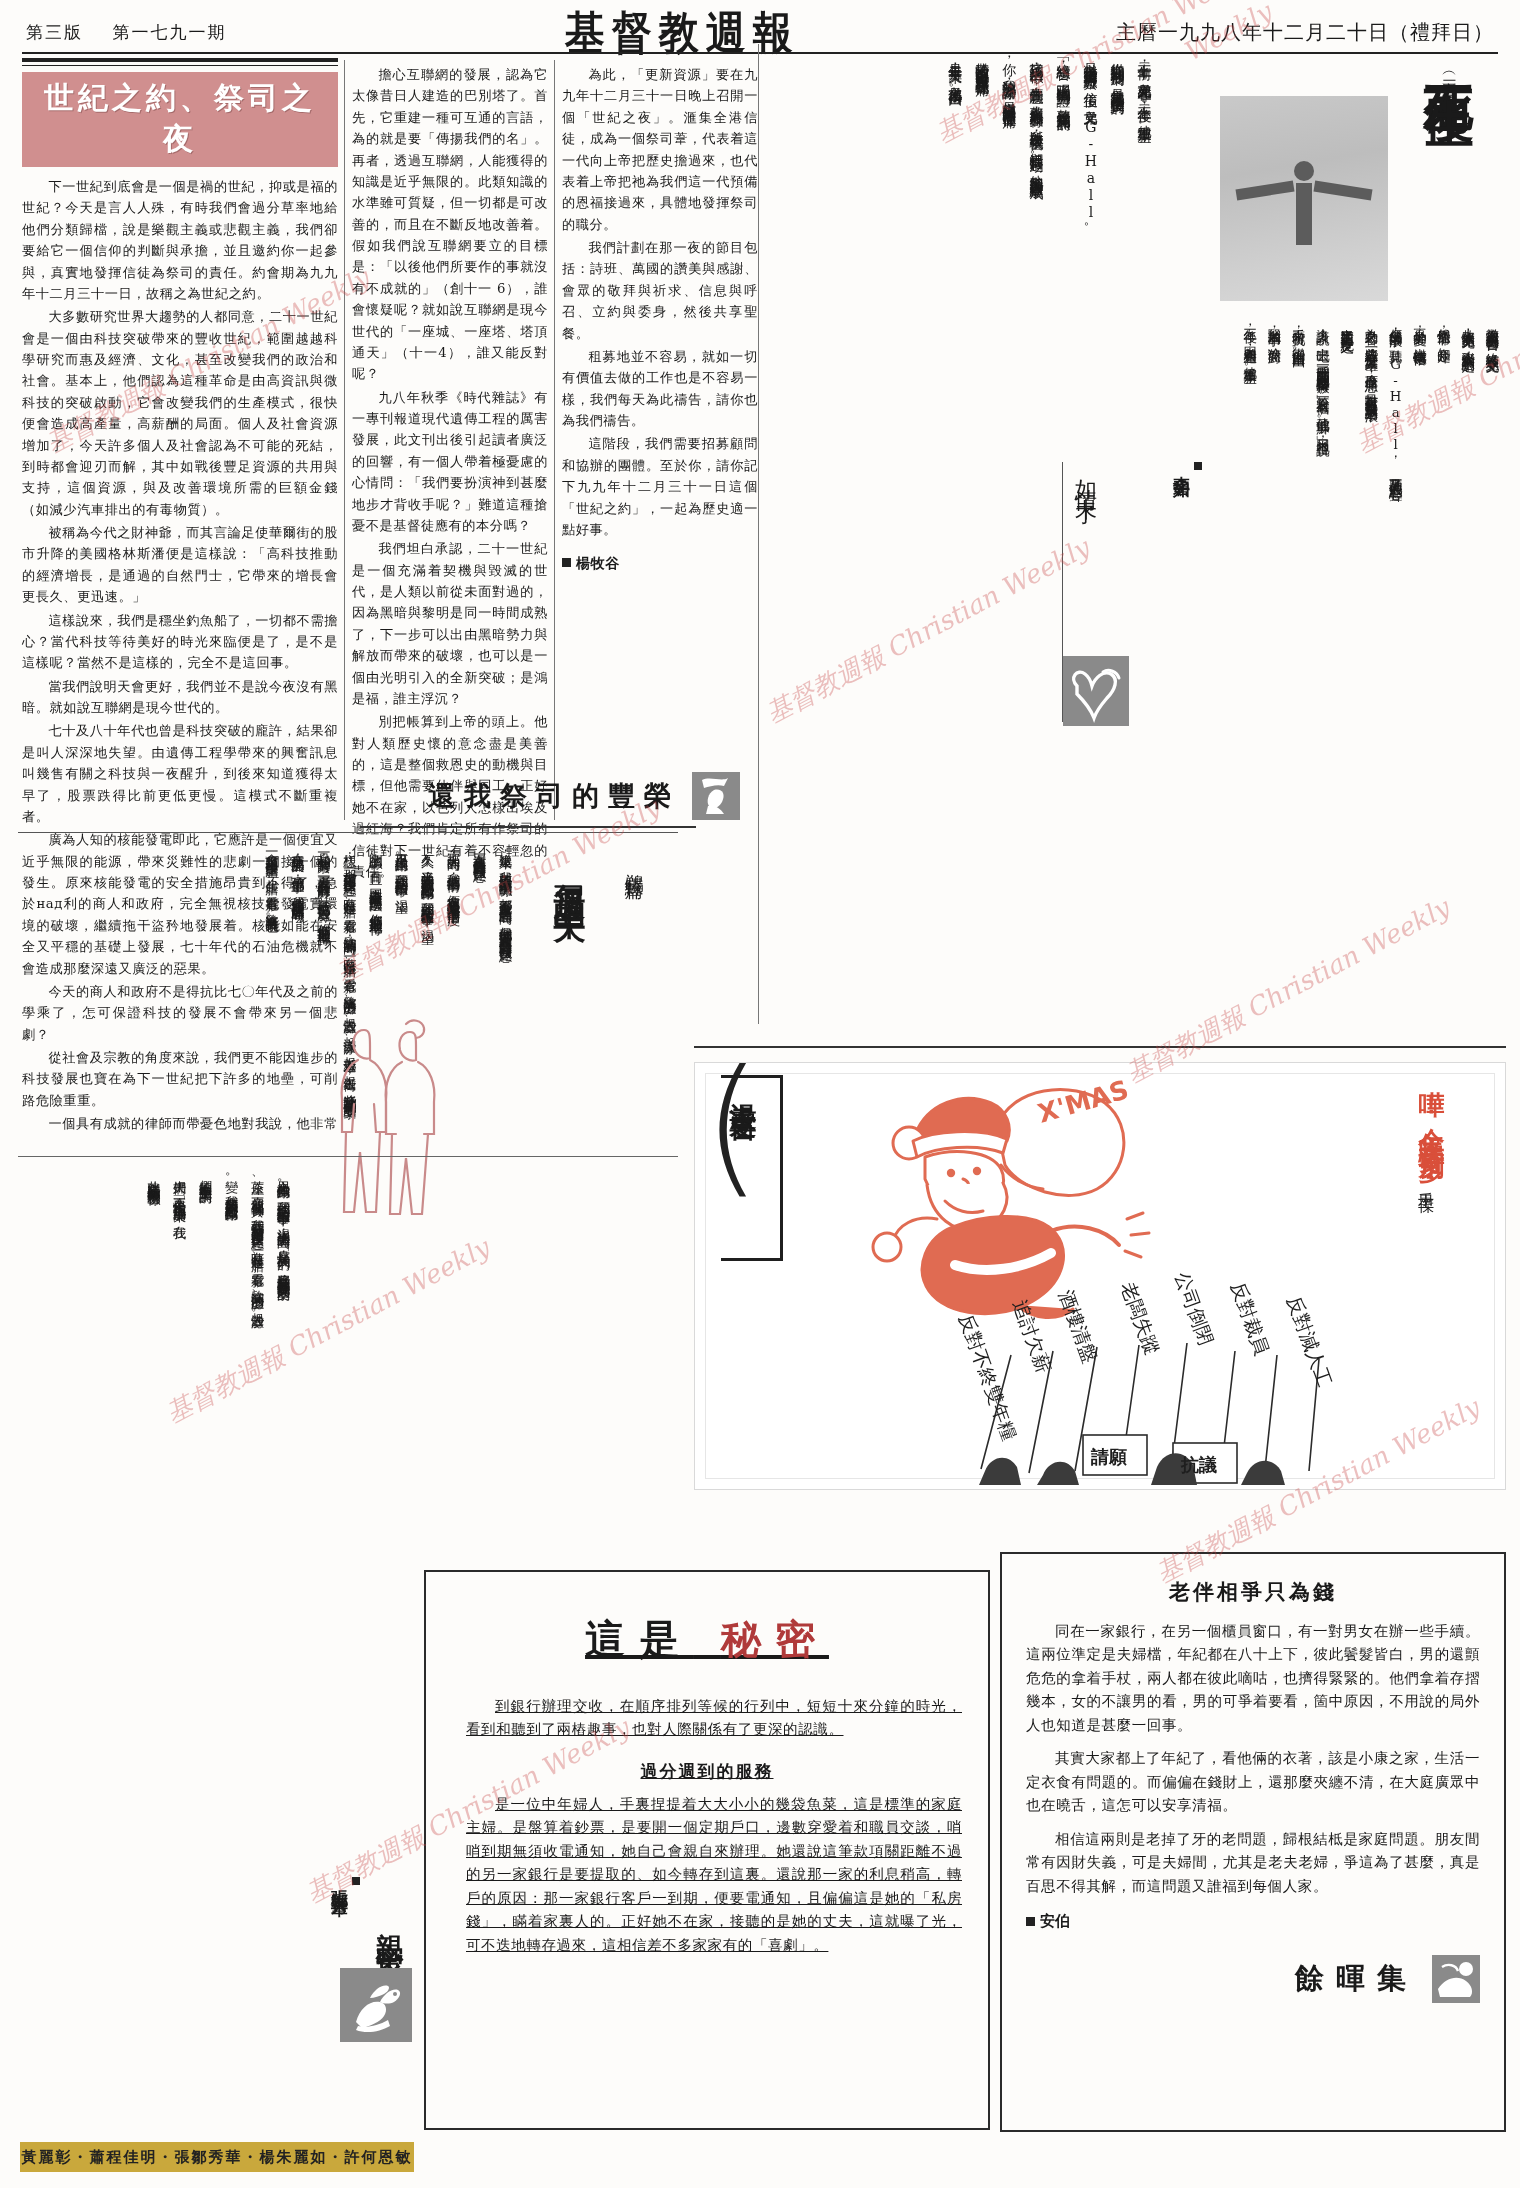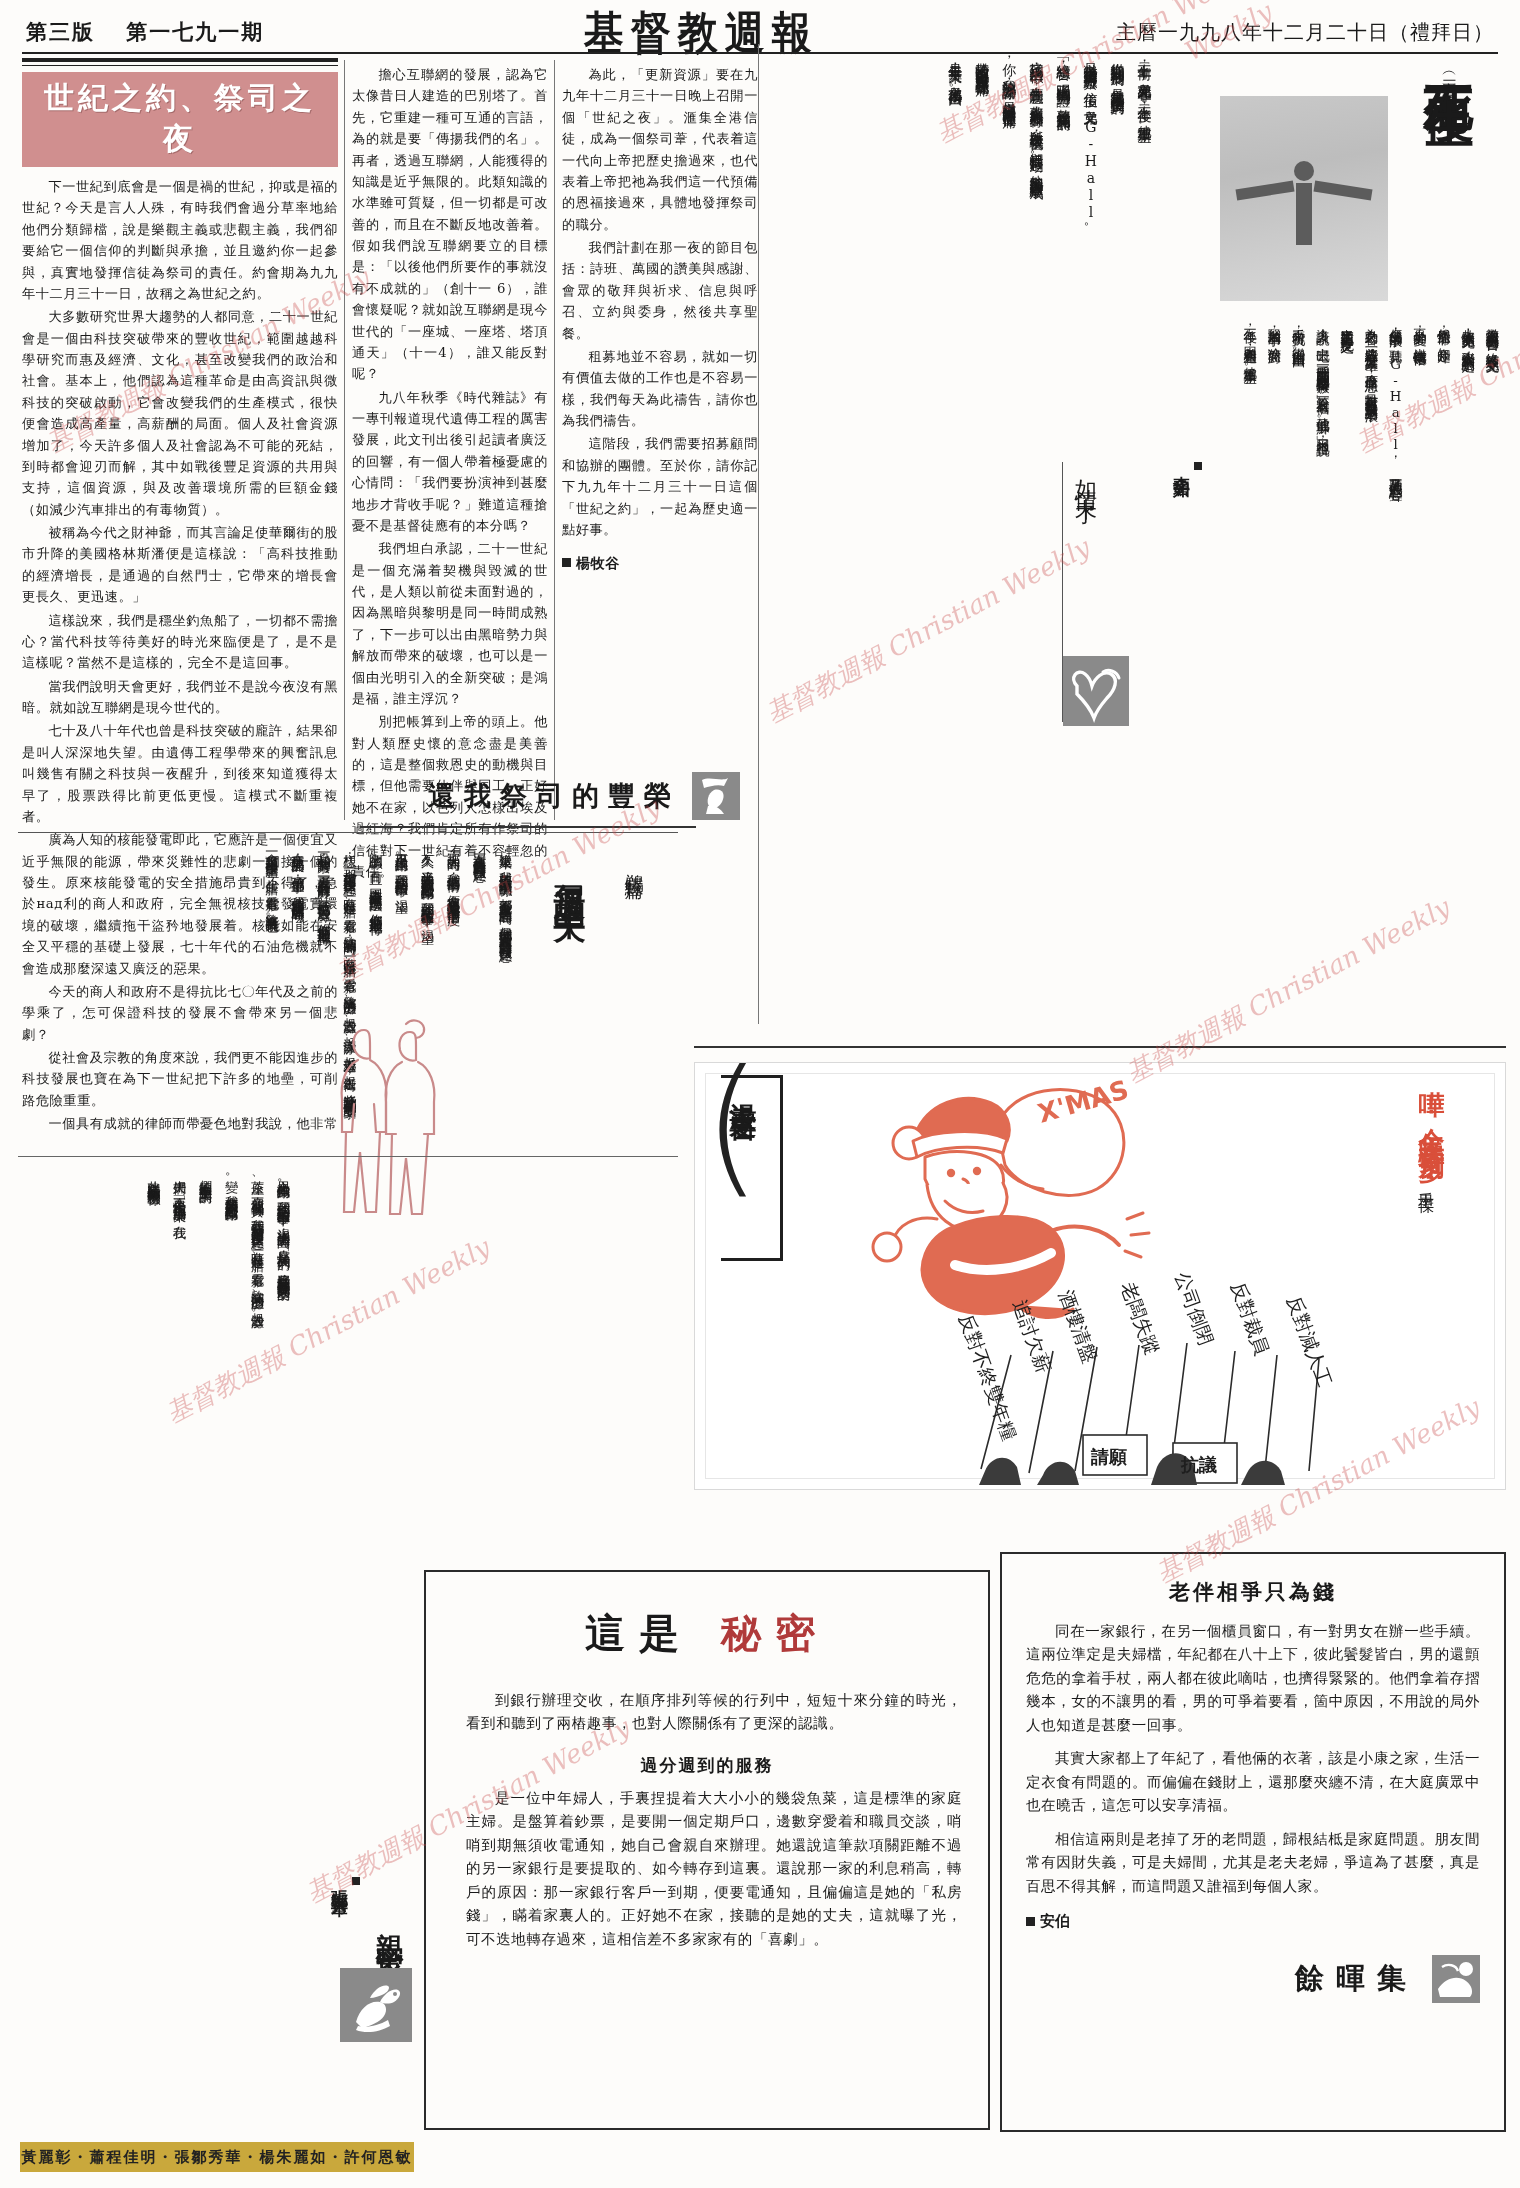--- a/index.html
+++ b/index.html
@@ -14,21 +14,21 @@
     overflow:hidden;
   }
   .page { position:relative; width:1520px; height:2188px; padding:0; }
 
   
   .masthead {
     position:absolute; top:0; left:0; width:1520px; height:56px;
     display:flex; align-items:center; justify-content:space-between;
     padding:8px 26px 0 26px;
   }
-  .mh-left { font-size:21px; letter-spacing:2px; font-weight:700; white-space:nowrap; }
+  .mh-left { font-size:17px; letter-spacing:2px; font-weight:400; white-space:nowrap; }
   .mh-left span { margin-right:22px; }
   .mh-title {
     font-size:40px; font-weight:800; letter-spacing:7px;
     font-family:"DejaVu Serif","Liberation Serif",serif;
     transform:scaleY(1.12);
   }
   .mh-right { font-size:20px; letter-spacing:1px; white-space:nowrap; }
 
   
   .vtext {
@@ -217,21 +217,21 @@
     font-size:17px; font-weight:700; letter-spacing:3px;
   }
   #qinmi .author .sq { display:block; width:8px; height:8px; background:#222;
                        margin:0 auto 5px auto; }
   #qinmi .birdbox { position:absolute; right:4px; bottom:28px; width:72px;
                     height:74px; background:#8a8a8a; }
 
   
   #secret {
     position:absolute; left:424px; top:1570px; width:566px; height:560px;
-    border:2px solid #2b2b2b; padding:20px 26px;
+    border:2px solid #2b2b2b; padding:26px 26px;text-decoration:underline;
   }
   #secret .title { text-align:center; font-size:40px; font-weight:800;
                    letter-spacing:14px; margin:14px 0 28px 0; }
   #secret .title .red { color:#b03a3a; }
   #secret .htext { font-size:14.5px; }
   #secret .htext p { margin:0 0 10px 14px; text-indent:2em; }
   #secret .sub { font-size:17px; font-weight:700; text-align:center;
                  margin:18px 0 10px 0; letter-spacing:2px; }
 
   

